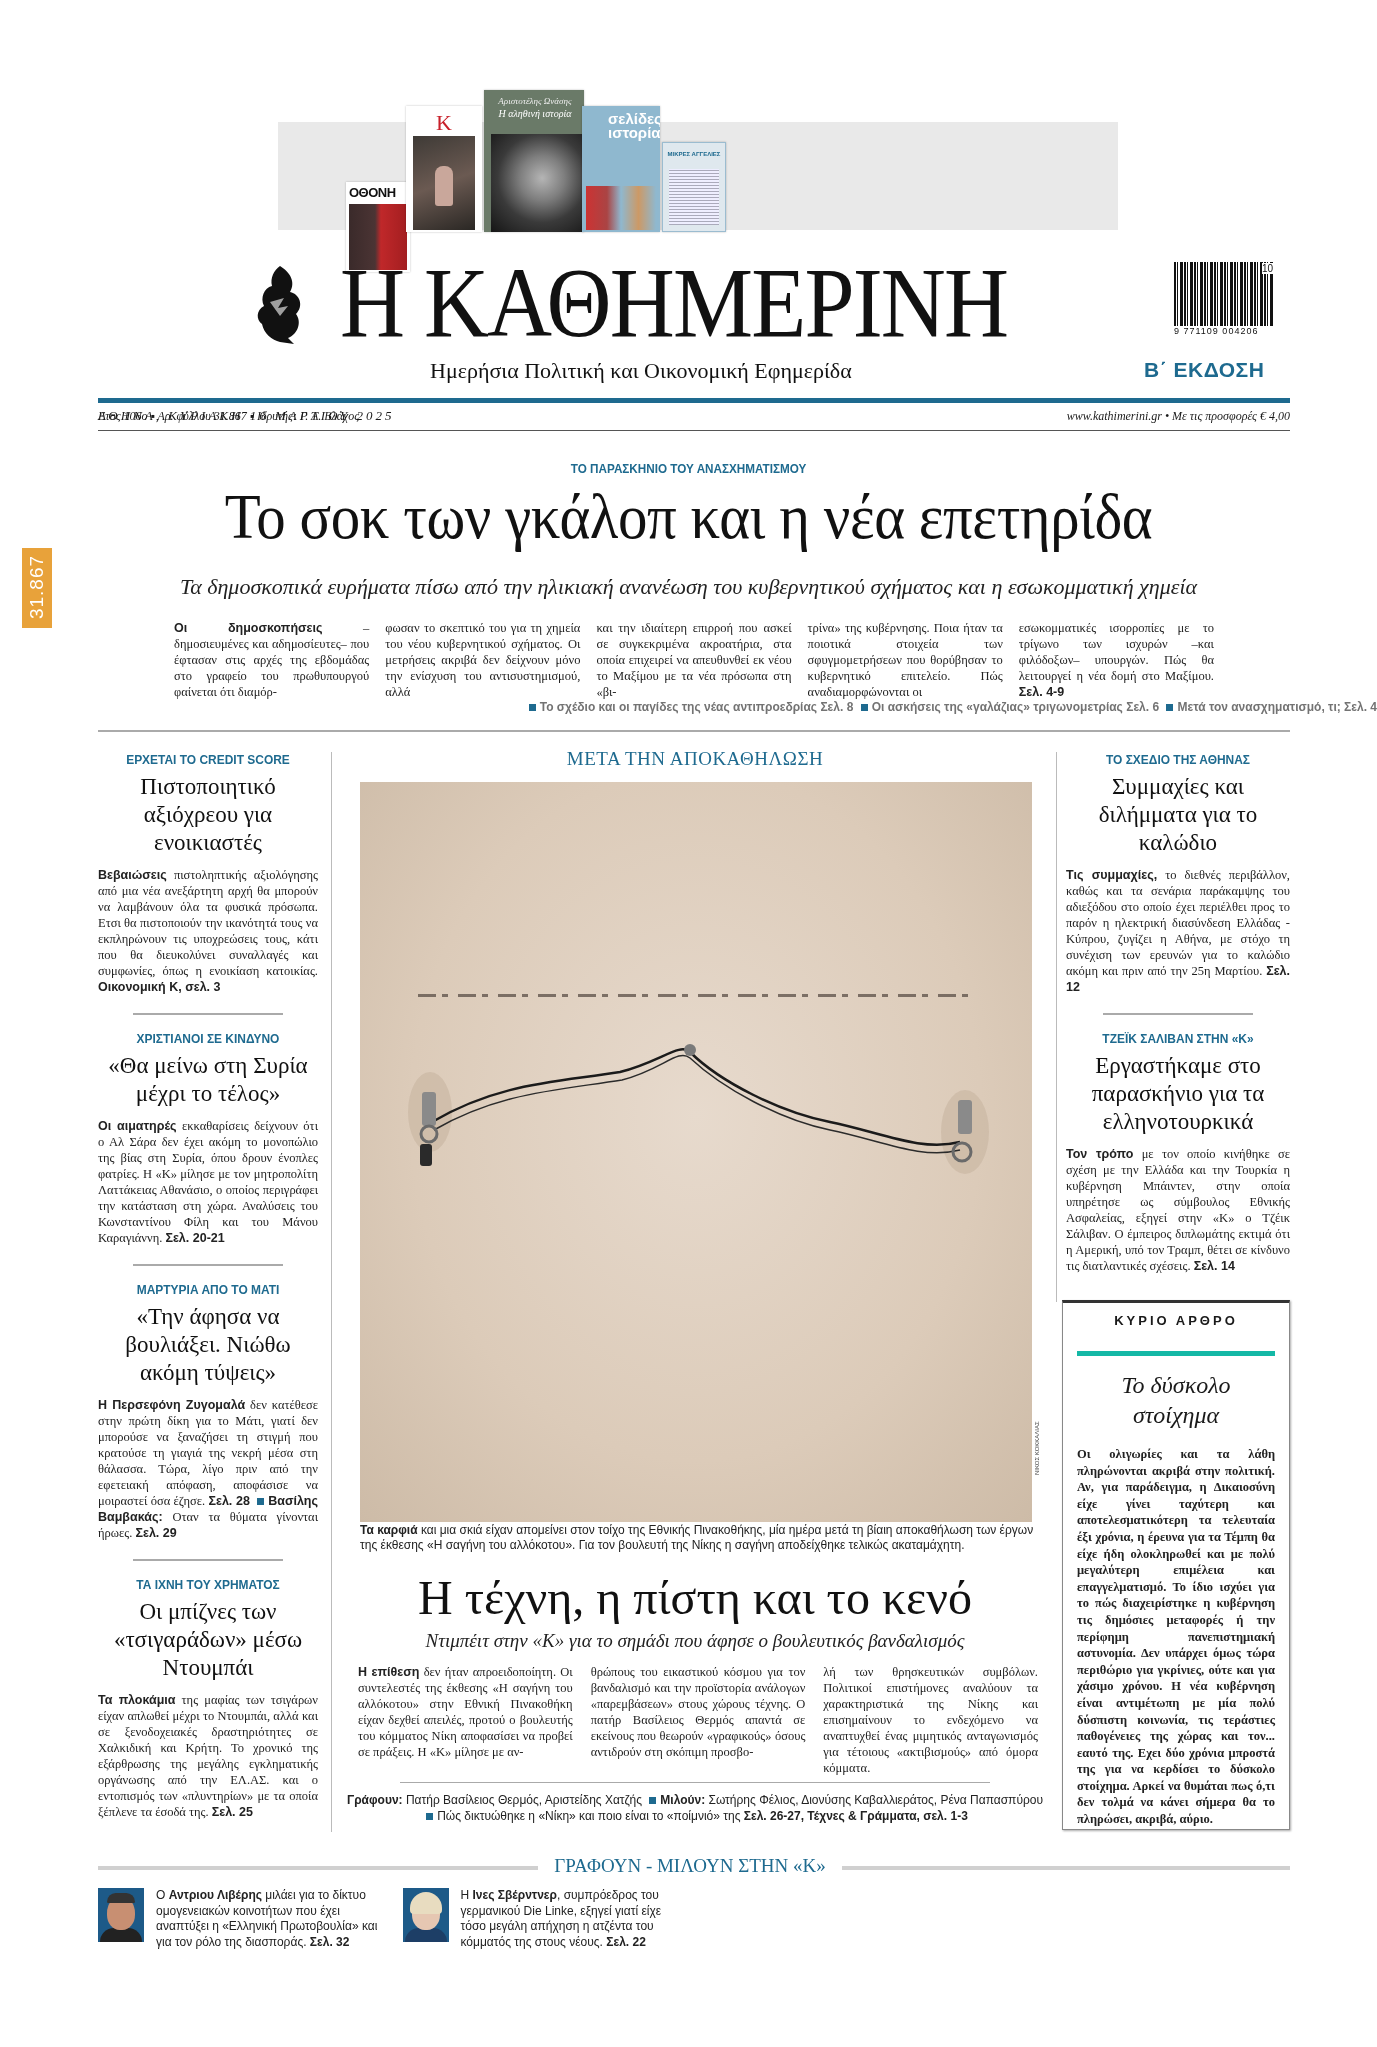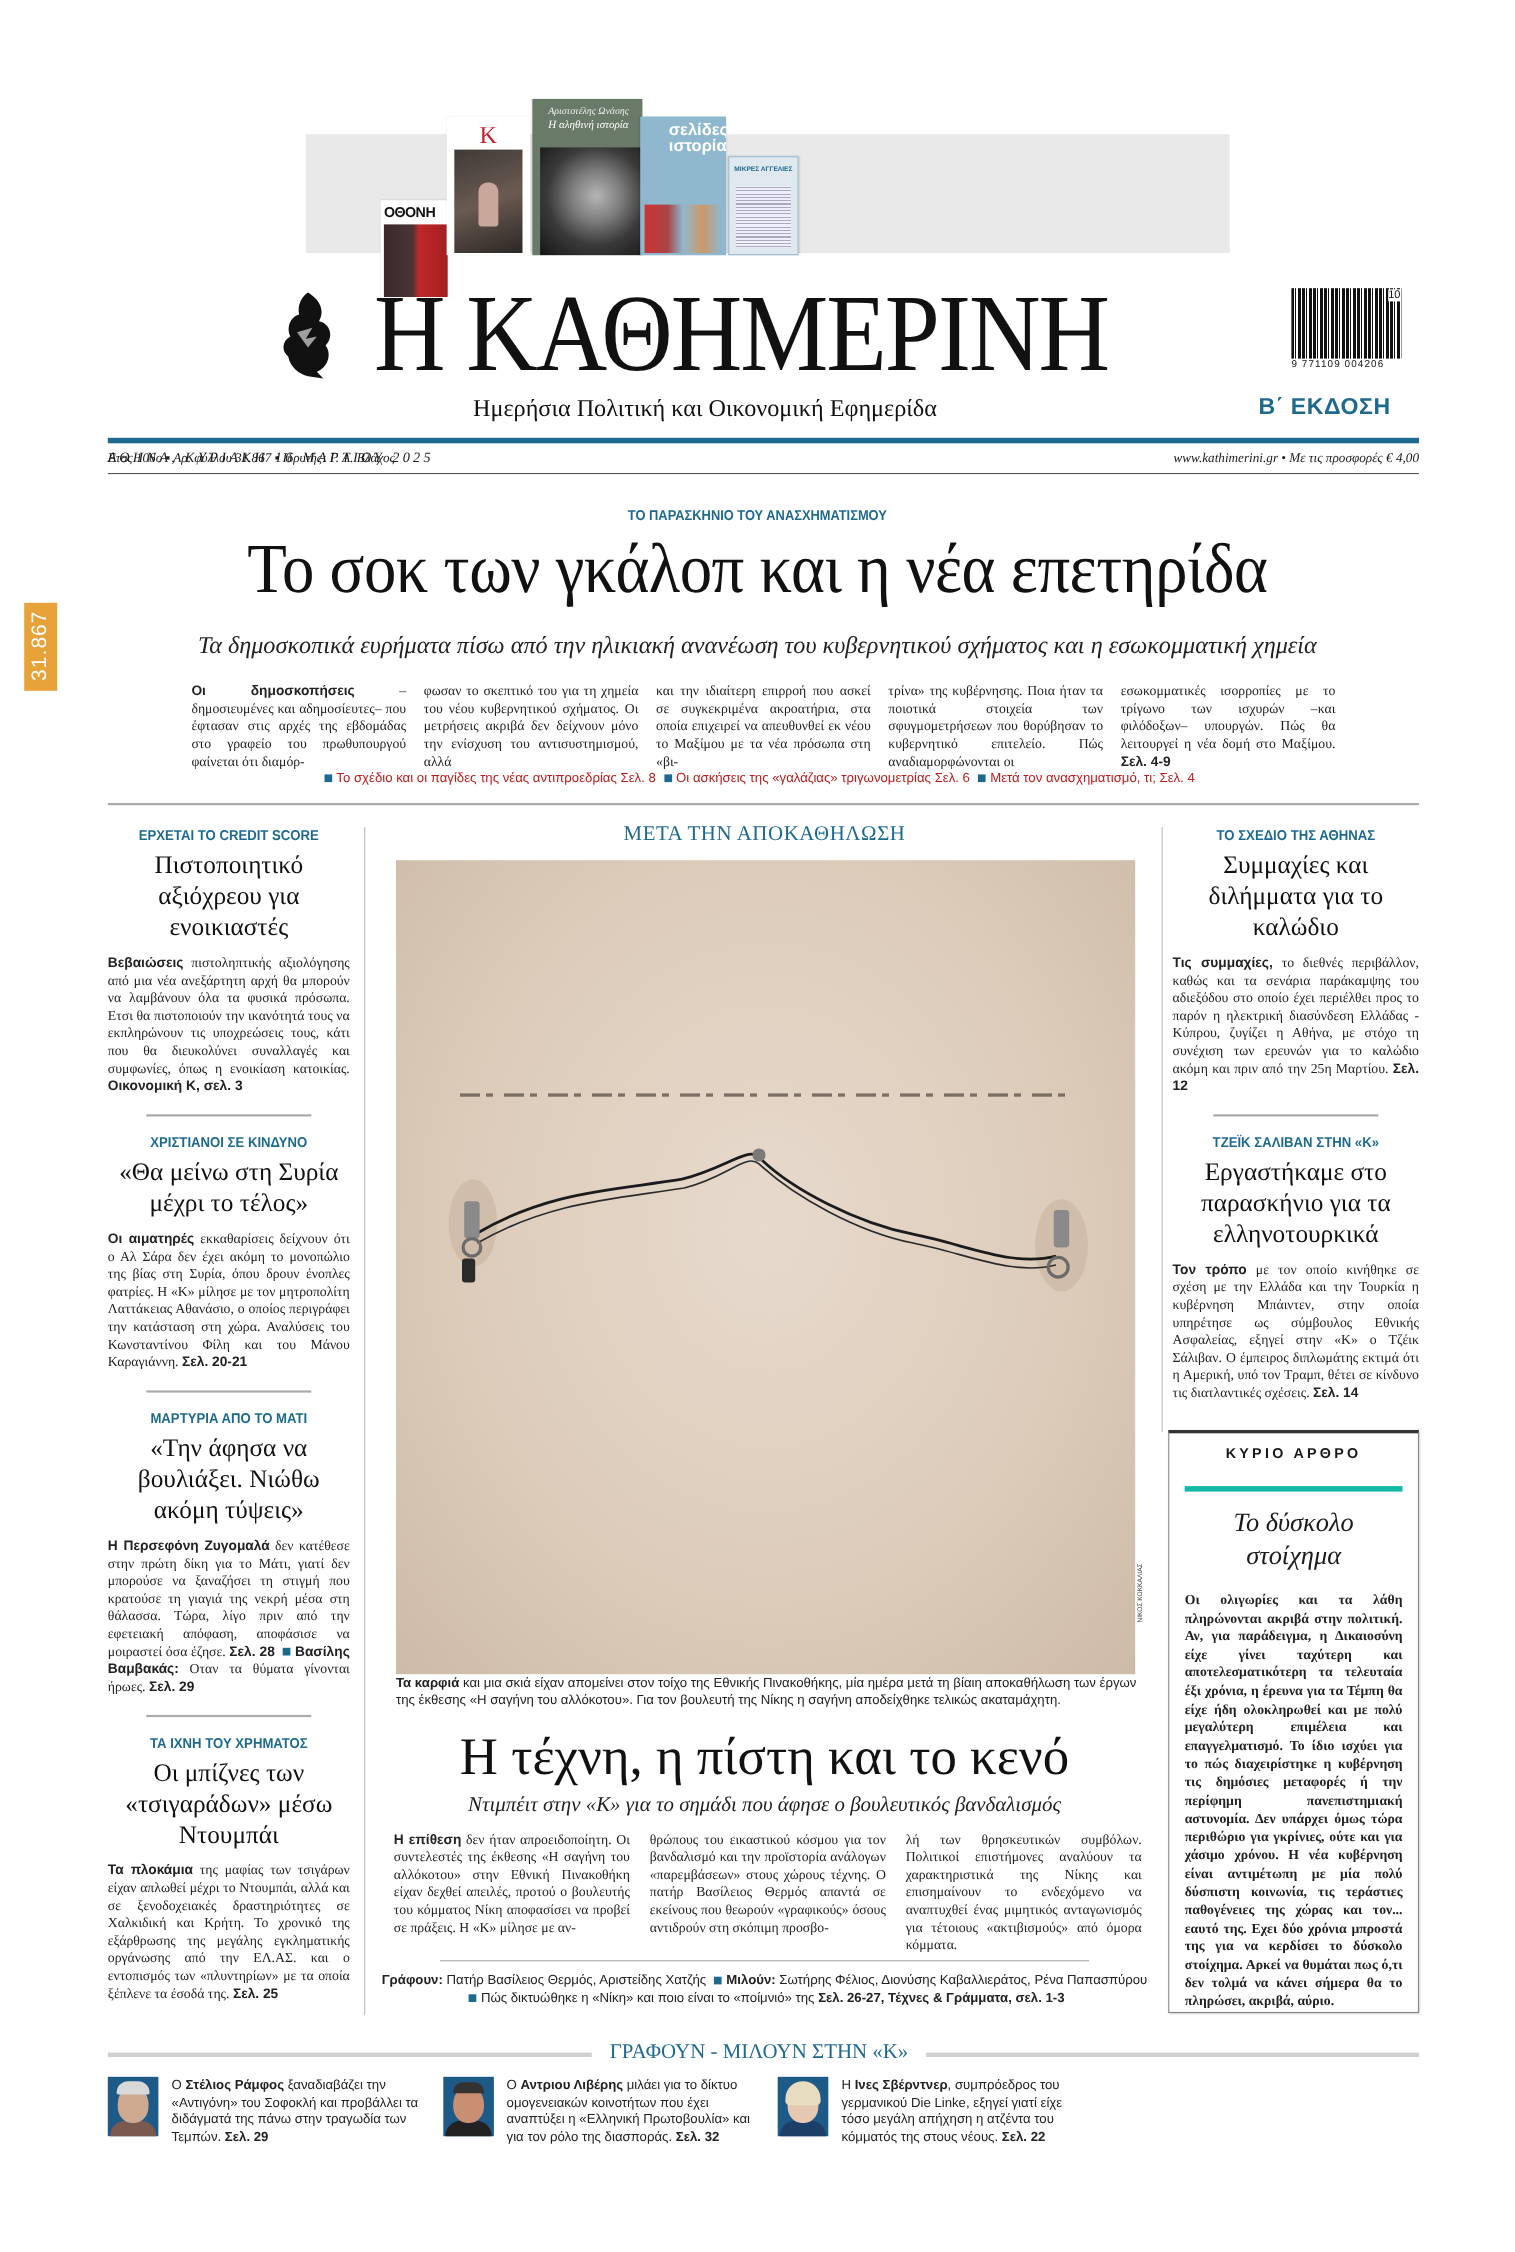--- a/index.html
+++ b/index.html
@@ -46,21 +46,21 @@
   .side-tab { position: absolute; left: 22px; top: 548px; width: 30px; height: 80px; background: #e8a23a; color: #fff; }
   .side-tab span { position: absolute; left: -26px; top: 28px; width: 82px; transform: rotate(-90deg); font-size: 19px; text-align: center; font-weight: 400; letter-spacing: 1px; }
 
   
   .kicker-top { position: absolute; left: 0; right: 0; top: 461px; text-align: center; font-size: 13px; font-weight: 700; color: #1e6a8f; letter-spacing: 0px; transform: scaleX(0.9); }
   .lead-title { position: absolute; left: 0; right: 0; top: 480px; text-align: center; font-size: 64px; font-family: "Liberation Serif", serif; color: #111; transform: scaleX(0.92); letter-spacing: -0.5px; }
   .lead-sub { position: absolute; left: 0; right: 0; top: 574px; text-align: center; font-size: 22px; font-style: italic; font-family: "Liberation Serif", serif; color: #222; }
   .lead-cols { position: absolute; left: 174px; top: 620px; width: 1040px; display: grid; grid-template-columns: repeat(5, 1fr); column-gap: 16px; font-size: 12.5px; line-height: 16px; font-family: "Liberation Serif", serif; color: #222; }
   .lead-cols p { text-align: justify; }
   .lead-cols b { font-family: "Liberation Sans", sans-serif; }
-  .lead-links { position: absolute; left: 0; right: 0; top: 700px; text-align: center; font-size: 12px; font-weight: 400; color: #b91c1c; }
+  .lead-links { position: absolute; left: 0; right: 0; top: 700px; text-align: right; font-size: 12px; font-weight: 700; color: #737373; }
   .sq { display: inline-block; width: 7px; height: 7px; background: #1e6a8f; margin: 0 4px 1px 4px; vertical-align: middle; }
   .rule-lead { position: absolute; left: 98px; width: 1192px; height: 2px; background: #aaa; top: 730px; }
 
   
   .col-left { position: absolute; left: 98px; top: 752px; width: 220px; }
   .col-right { position: absolute; left: 1066px; top: 752px; width: 224px; }
   .vline-l { position: absolute; left: 331px; top: 752px; width: 1px; height: 1080px; background: #bbb; }
   .vline-r { position: absolute; left: 1056px; top: 752px; width: 1px; height: 550px; background: #bbb; }
   .story { text-align: center; margin-bottom: 0; }
   .story .kick { font-size: 13px; font-weight: 700; color: #1e6a8f; transform: scaleX(0.92); white-space: nowrap; }
@@ -256,28 +256,20 @@
 <div class="center-credits">
   <div><b>Γράφουν:</b><span> Πατήρ Βασίλειος Θερμός, Αριστείδης Χατζής </span><span class="sq"></span><b>Μιλούν:</b><span> Σωτήρης Φέλιος, Διονύσης Καβαλλιεράτος, Ρένα Παπασπύρου</span></div>
   <div><span class="sq"></span><span>Πώς δικτυώθηκε η «Νίκη» και ποιο είναι το «ποίμνιό» της </span><b>Σελ. 26-27, Τέχνες &amp; Γράμματα, σελ. 1-3</b></div>
 </div>
 
 <div class="bottom-rule-l"></div>
 <div class="bottom-title">ΓΡΑΦΟΥΝ - ΜΙΛΟΥΝ ΣΤΗΝ «Κ»</div>
 <div class="bottom-rule-r"></div>
 <div class="people">
   <div class="person">
-    <div class="avatar a2">
-        <div class="shoulders"></div>
-        <div class="face"></div>
-        <div class="hair"></div>
-      </div>
-    <div class="txt"><span>Ο </span><b>Στέλιος Ράμφος</b><span> ξαναδιαβάζει την «Αντιγόνη» του Σοφοκλή και προβάλλει τα διδάγματά της πάνω στην τραγωδία των Τεμπών. </span><b>Σελ. 29</b></div>
-  </div>
-  <div class="person">
     <div class="avatar a3">
         <div class="shoulders"></div>
         <div class="face"></div>
         <div class="hair"></div>
       </div>
     <div class="txt"><span>Ο </span><b>Αντριου Λιβέρης</b><span> μιλάει για το δίκτυο ομογενειακών κοινοτήτων που έχει αναπτύξει η «Ελληνική Πρωτοβουλία» και για τον ρόλο της διασποράς. </span><b>Σελ. 32</b></div>
   </div>
   <div class="person">
     <div class="avatar a4">
         <div class="shoulders"></div>

